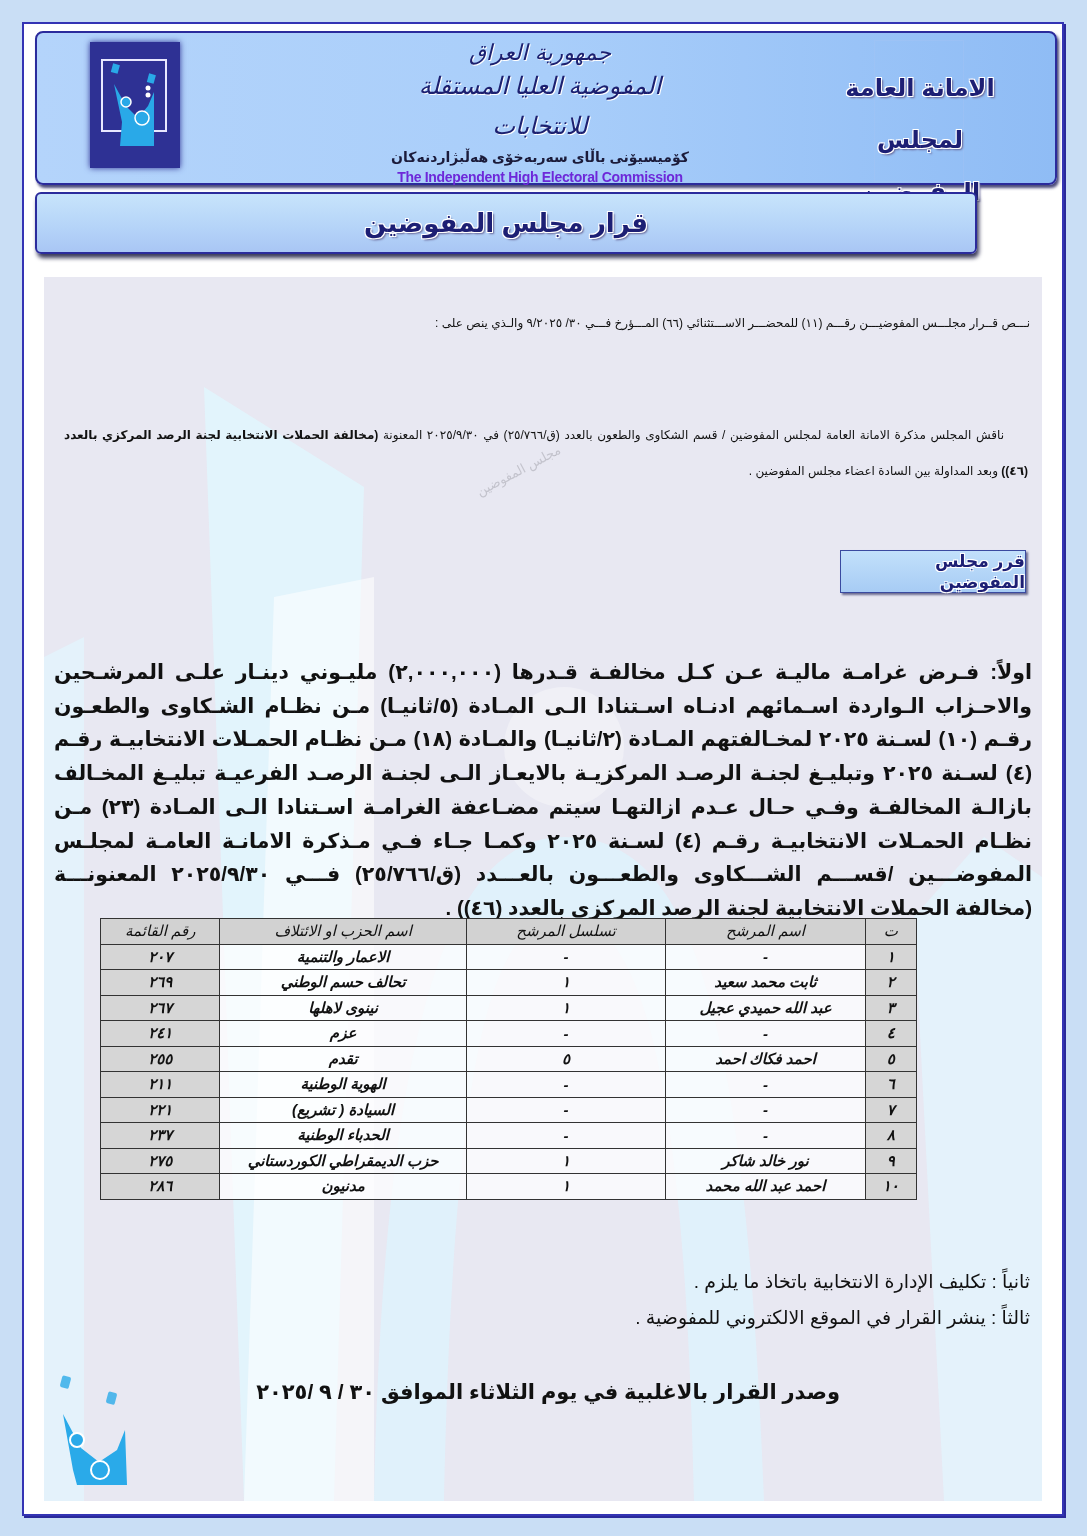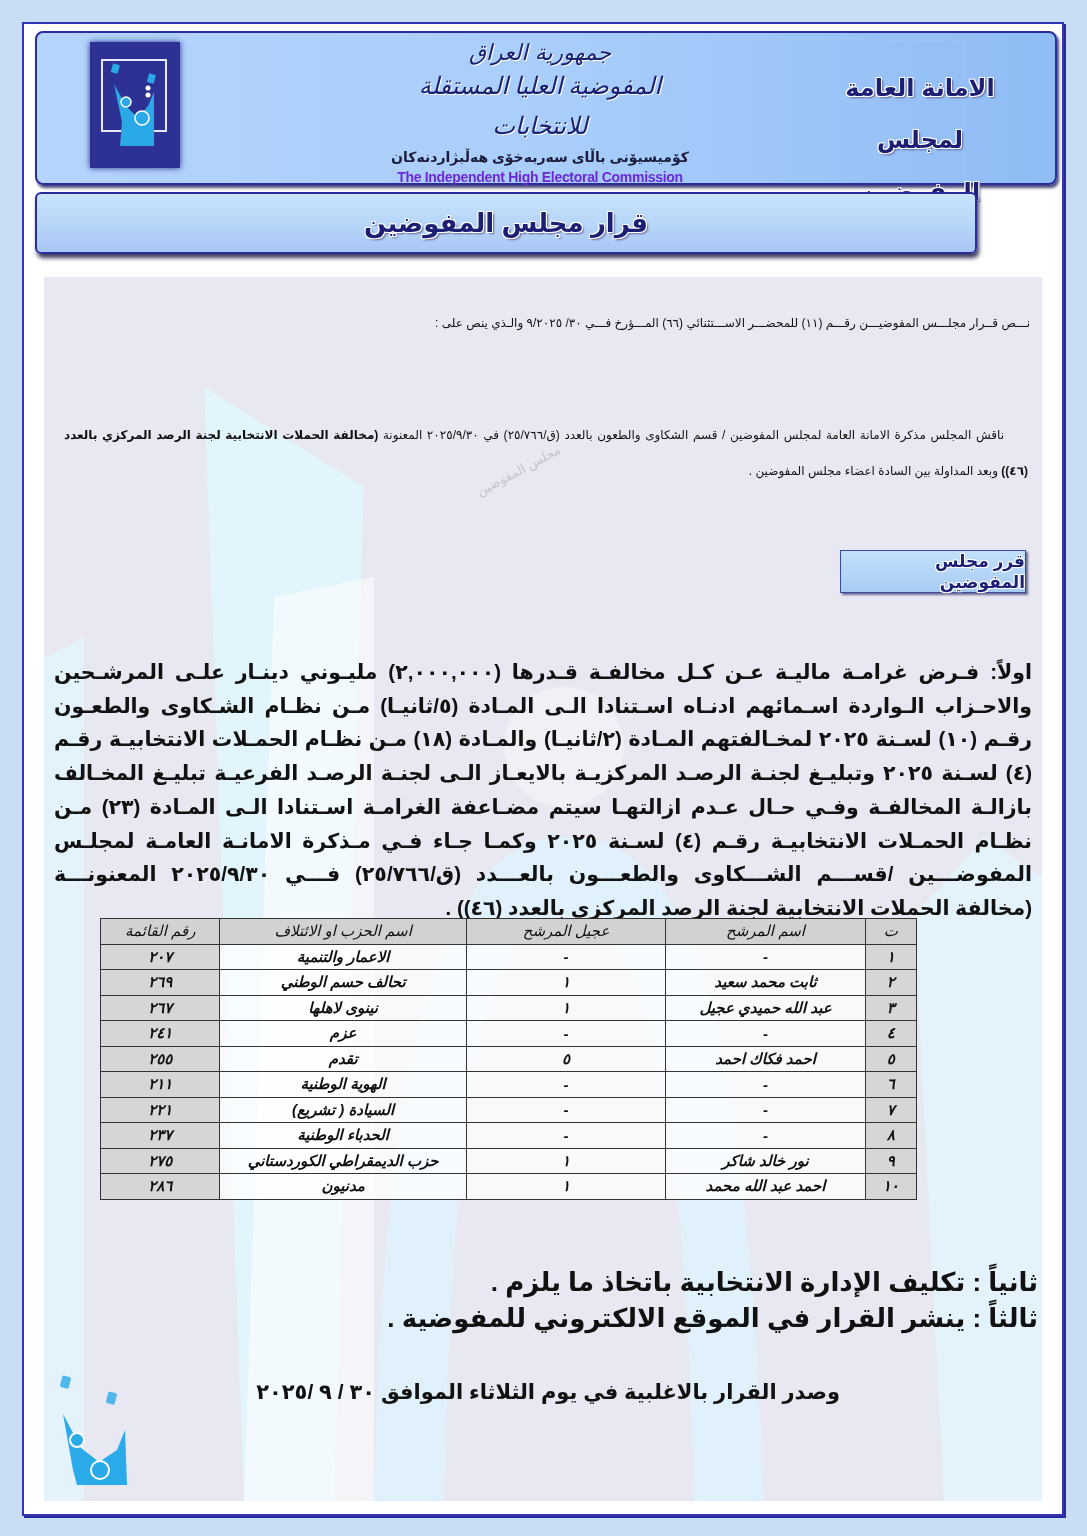--- a/index.html
+++ b/index.html
@@ -94,22 +94,22 @@
   }
   table.cand th { background: #d2d2d2; font-weight: normal; color: #111; }
   table.cand td { background: rgba(255,255,255,0.72); font-weight: bold; color: #111; }
   table.cand td.gray { background: #d6d6d6; }
   .c-t { width: 44px; }
   .c-name { width: 200px; }
   .c-seq { width: 200px; }
   .c-party { width: 248px; }
   .c-list { width: 115px; }
   .p4 {
-    left: 28px; top: 987px; width: 966px; line-height: 36px;
-    font-weight: bold; font-size: 26px;
+    left: 20px; top: 987px; width: 966px; line-height: 36px;
+    font-weight: normal; font-size: 19px;
   }
   .p5 {
     left: 200px; top: 1097px; width: 596px; line-height: 36px;
     font-weight: bold; font-size: 21px; text-align: right;
   }
   .watermark-text {
     position: absolute; left: 428px; top: 186px; transform: rotate(-28deg);
     color: rgba(150,150,160,0.45); font-size: 13px; direction: rtl; white-space: nowrap;
   }
 </style>
@@ -168,21 +168,21 @@
 
   <div class="decided-badge">قرر مجلس المفوضين</div>
 
   <div class="para p3"><span>اولاً:</span> <span>فـرض غرامـة ماليـة عـن كـل مخالفـة قـدرها (٢,٠٠٠,٠٠٠) مليـوني دينـار علـى المرشـحين والاحـزاب الـواردة اسـمائهم ادنـاه اسـتنادا الـى المـادة (٥/ثانيـا) مـن نظـام الشـكاوى والطعـون رقـم (١٠) لسـنة ٢٠٢٥ لمخـالفتهم المـادة (٢/ثانيـا) والمـادة (١٨) مـن نظـام الحمـلات الانتخابيـة رقـم (٤) لسـنة ٢٠٢٥ وتبليـغ لجنـة الرصـد المركزيـة بالايعـاز الـى لجنـة الرصـد الفرعيـة تبليـغ المخـالف بازالـة المخالفـة وفـي حـال عـدم ازالتهـا سيتم مضـاعفة الغرامـة اسـتنادا الـى المـادة (٢٣) مـن نظـام الحمـلات الانتخابيـة رقـم (٤) لسـنة ٢٠٢٥ وكمـا جـاء فـي مـذكرة الامانـة العامـة لمجلـس المفوضـــين /قســـم الشـــكاوى والطعـــون بالعـــدد (ق/٢٥/٧٦٦) فـــي ٢٠٢٥/٩/٣٠ المعنونـــة (مخالفة الحملات الانتخابية لجنة الرصد المركزي بالعدد (٤٦)) .</span></div>
 
   <table class="cand">
     <thead>
       <tr>
         <th class="c-t">ت</th>
         <th class="c-name">اسم المرشح</th>
-        <th class="c-seq">عجيل المرشح</th>
+        <th class="c-seq">تسلسل المرشح</th>
         <th class="c-party">اسم الحزب او الائتلاف</th>
         <th class="c-list">رقم القائمة</th>
       </tr>
     </thead>
     <tbody>
       <tr>
           <td class="gray">١</td>
           <td>-</td>
           <td>-</td>
           <td>الاعمار والتنمية</td>

